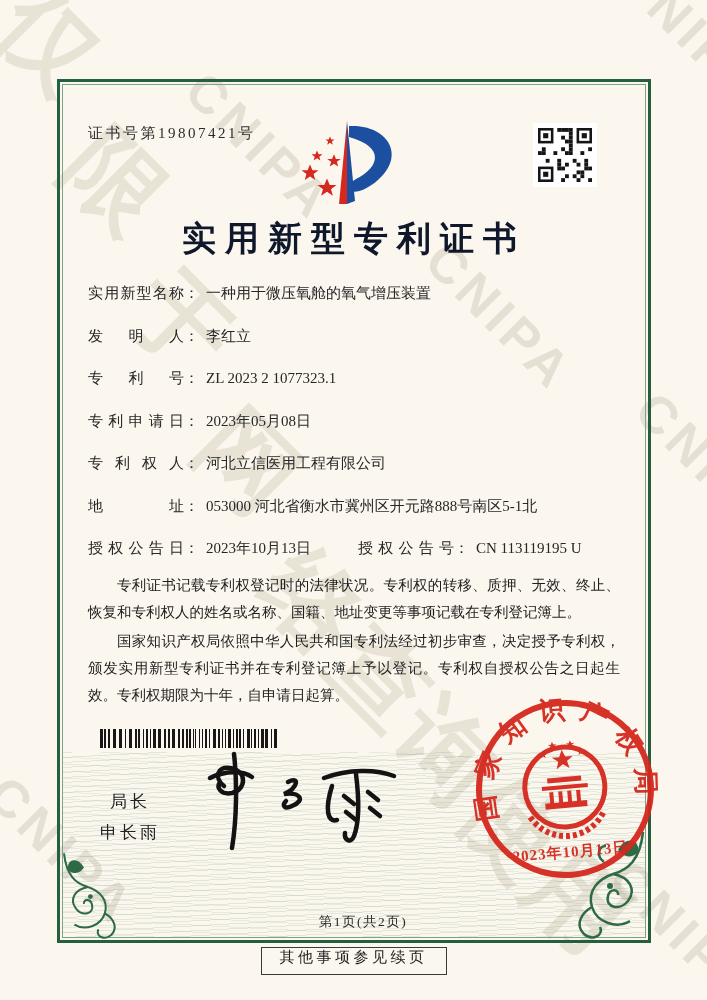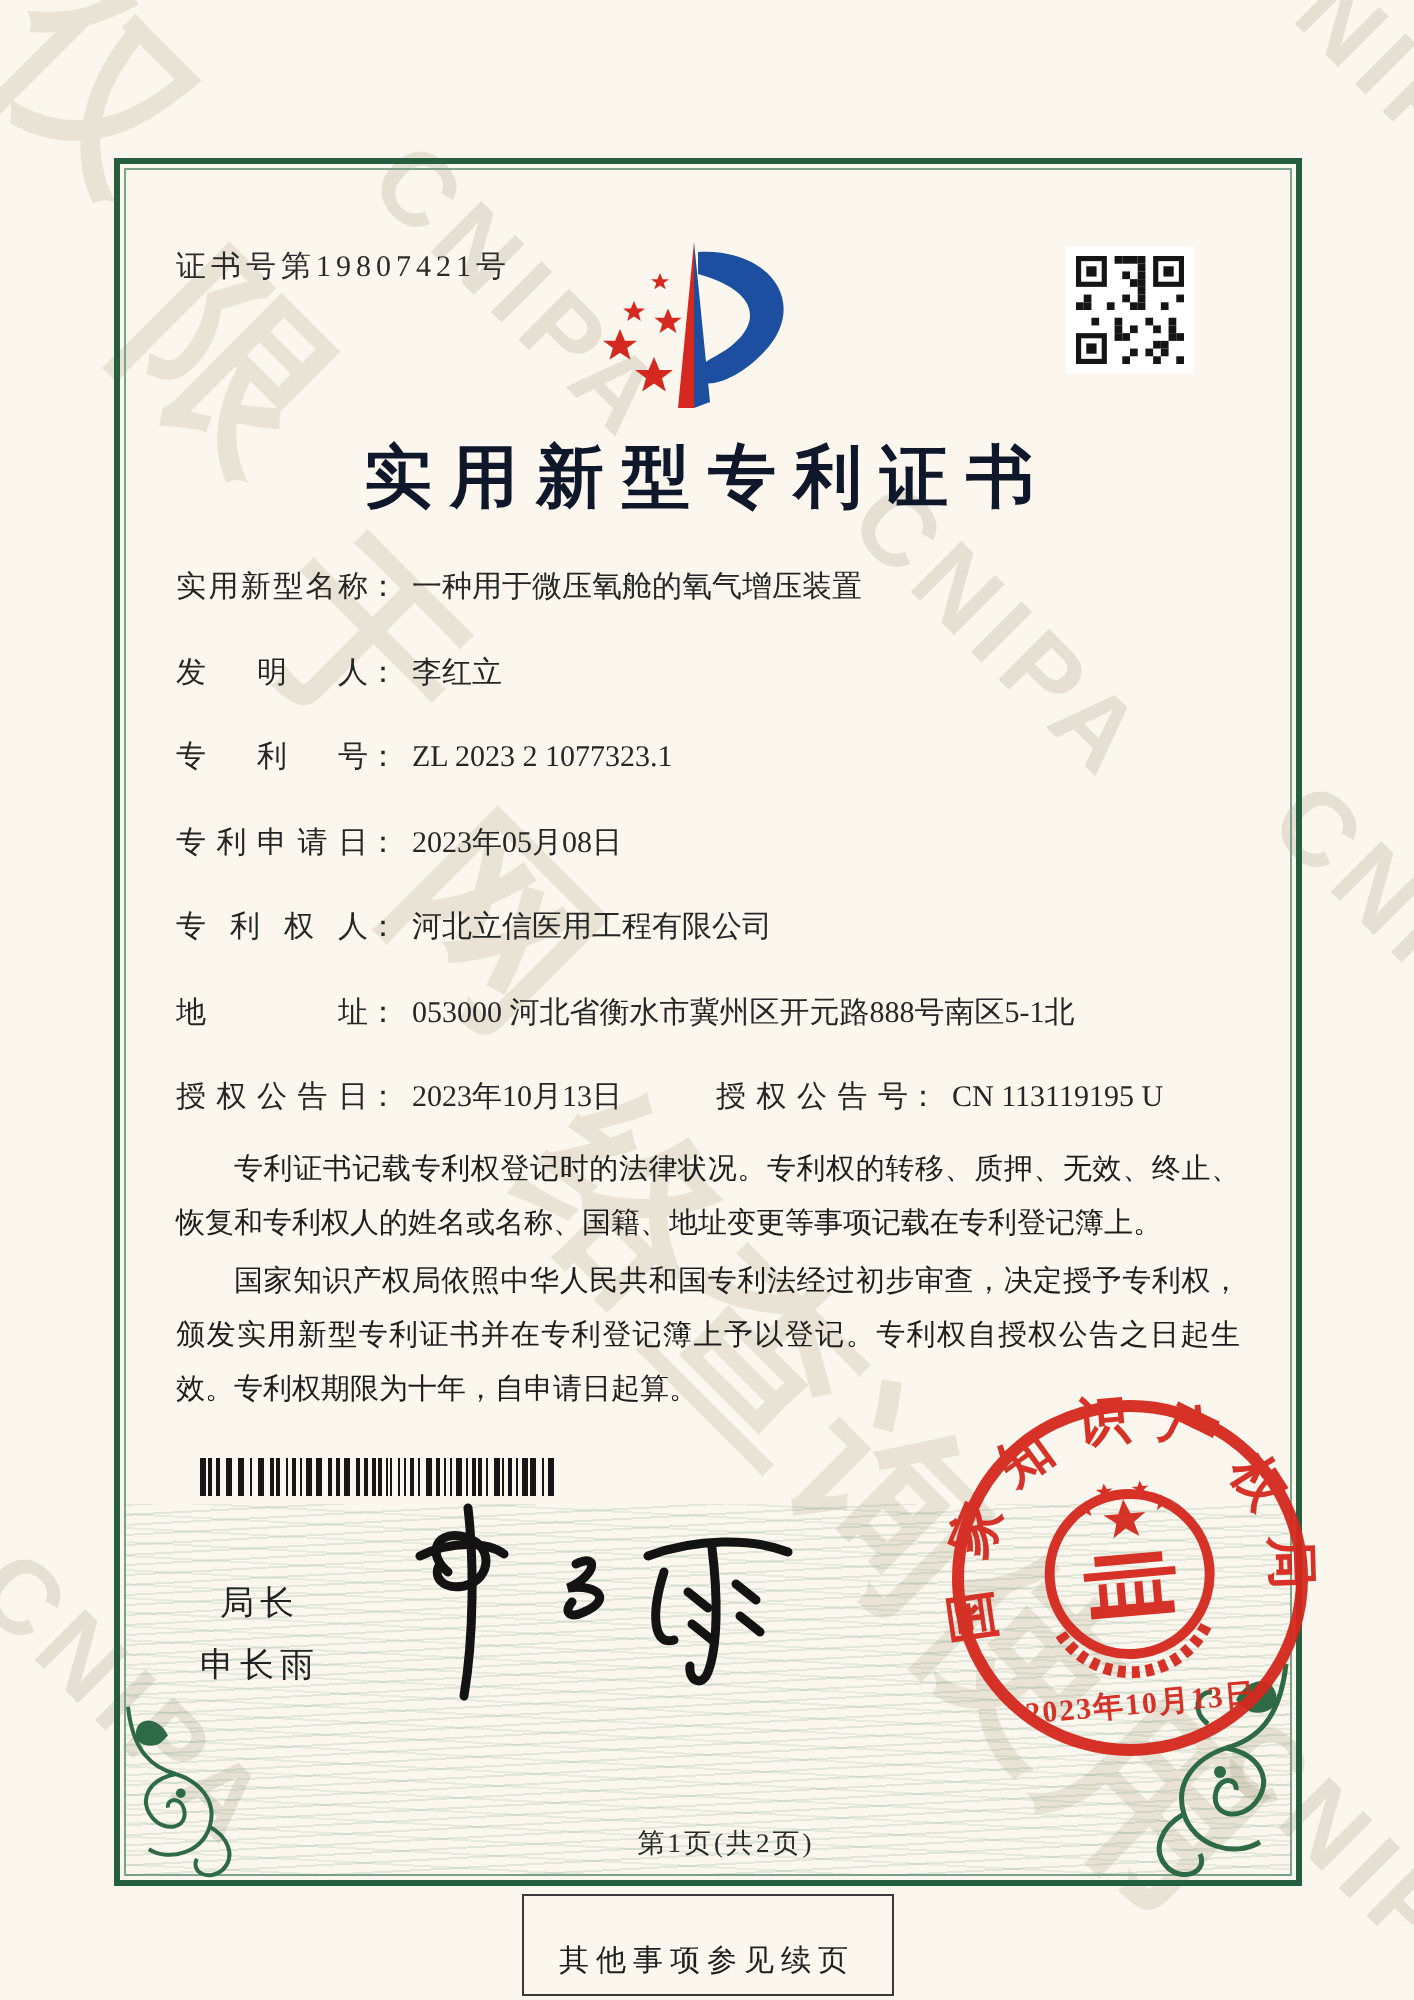--- a/index.html
+++ b/index.html
@@ -55,21 +55,21 @@
   .signature { position:absolute; left:196px; top:748px; z-index:2; }
   .seal { position:absolute; left:470px; top:694px; z-index:3;
           transform:rotate(-5deg); opacity:0.95; }
   .orn { position:absolute; z-index:2; }
   .orn-left { left:60px; top:850px; transform:scaleX(-1); }
   .orn-right { left:558px; top:828px; }
   .page-num { position:absolute; left:57px; top:913px; width:594px;
               text-align:center; font-size:13.5px; letter-spacing:1.5px;
               color:#2a2a2a; z-index:2;padding-left:18px; }
   .note-box { position:absolute; left:50%; transform:translateX(-50%); top:947px;
-              border:1.5px solid #3a3a3a; padding:23px 18px 7px; font-size:15px;
+              border:1.5px solid #3a3a3a; padding:0 18px 7px; font-size:15px;
               letter-spacing:3.5px; color:#1e1e1e; z-index:2; background:transparent; }
   svg text { font-family:"Liberation Serif", serif; }
 </style>
 </head>
 <body>
 
 <svg width="0" height="0" style="position:absolute">
   <defs>
     <path id="st" d="M0,-10 L2.9,-3.1 10,-3.1 4.2,1.2 6.2,8.1 0,4 -6.2,8.1 -4.2,1.2 -10,-3.1 -2.9,-3.1 Z"></path>
   </defs>

